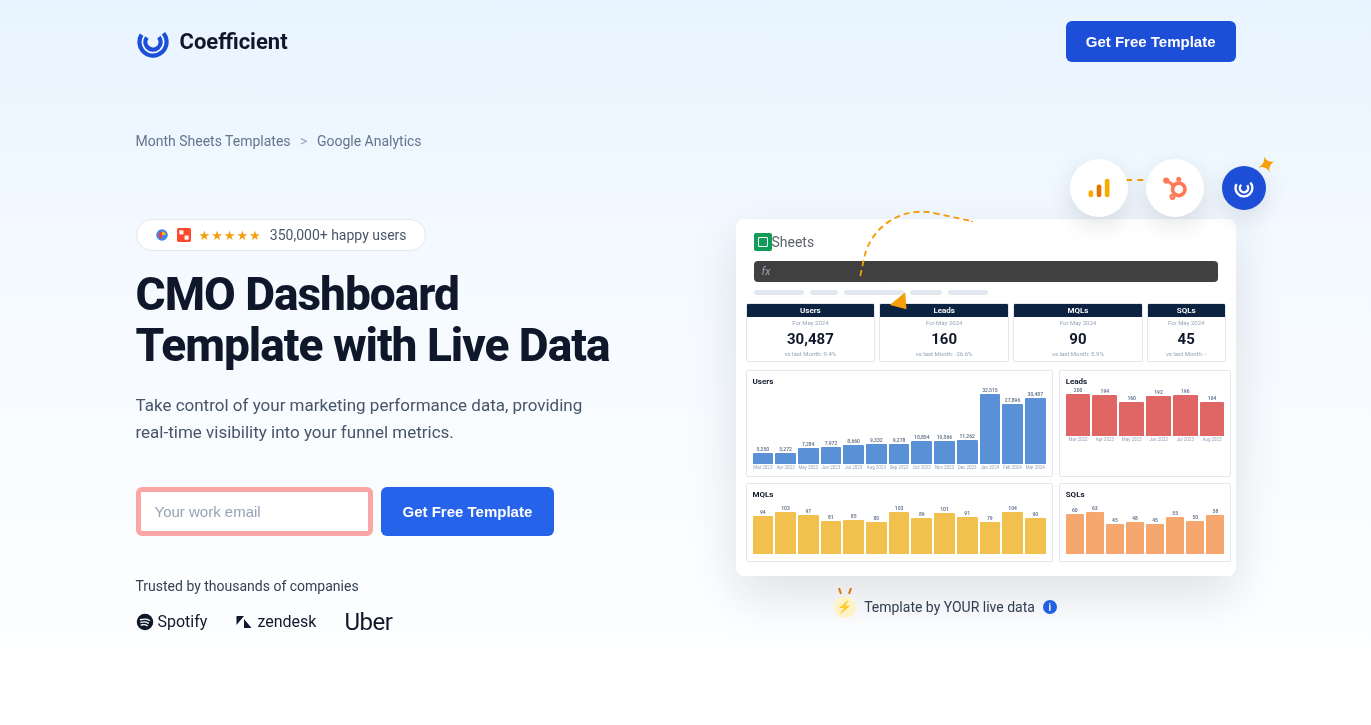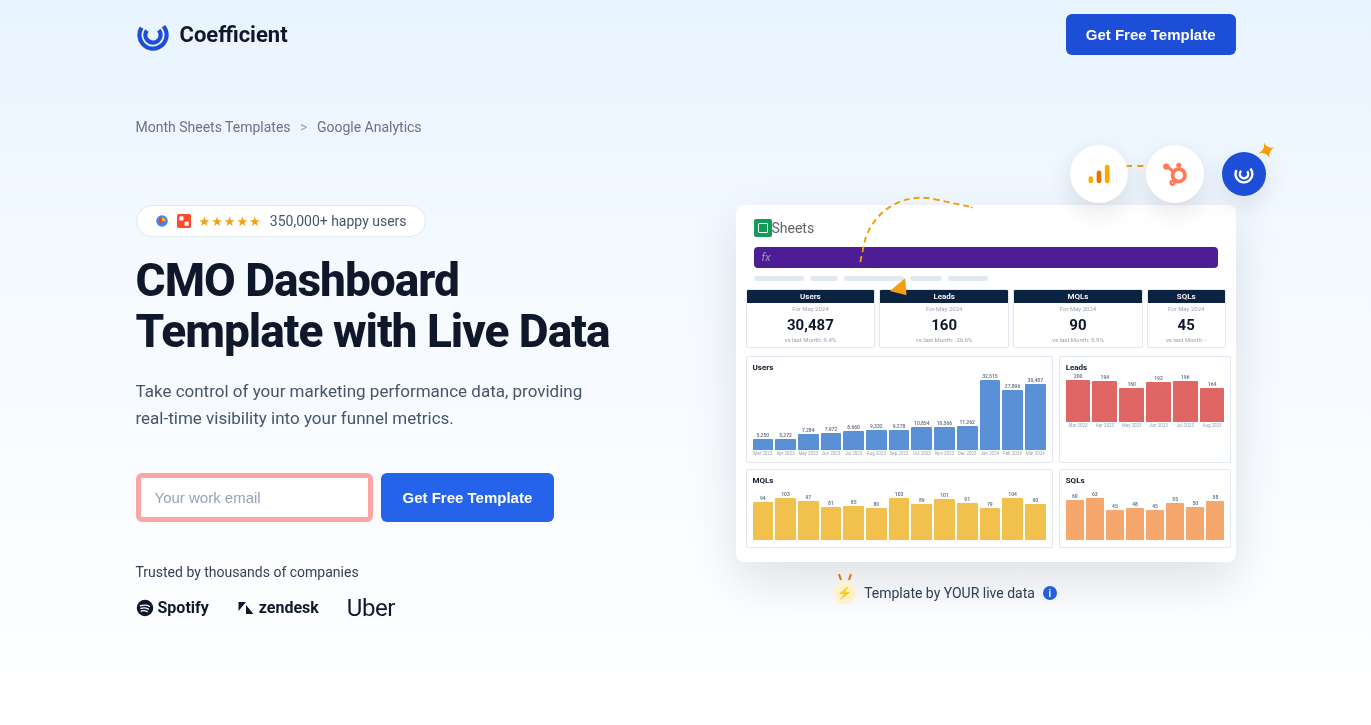--- a/index.html
+++ b/index.html
@@ -4,21 +4,21 @@
 <style>
   * { margin: 0; padding: 0; box-sizing: border-box; }
   body {
     font-family: -apple-system, BlinkMacSystemFont, "Segoe UI", Roboto, Helvetica, Arial, sans-serif;
     background: linear-gradient(180deg, #e8f4ff 0%, #f5faff 40%, #ffffff 100%);
     min-height: 725px;
     width: 1371px;
     overflow: hidden;
   }
   .container { max-width: 1120px; margin: 0 auto; padding: 0 10px; }
-  header { display: flex; justify-content: space-between; align-items: center; padding: 14px 0; }
+  header { display: flex; justify-content: space-between; align-items: center; padding: 21px 0; }
   .logo { display: flex; align-items: center; gap: 10px; font-weight: 700; font-size: 22px; color: #0f172a; }
   .logo-icon { width: 34px; height: 34px; }
   .cta-btn {
     background: #1d4ed8; color: #fff; border: none; padding: 12px 20px;
     border-radius: 6px; font-weight: 600; font-size: 15px; cursor: pointer;
   }
   .breadcrumb { font-size: 14px; color: #64748b; padding: 50px 0 0 0; }
   .breadcrumb a { color: #64748b; text-decoration: none; }
   .breadcrumb .sep { margin: 0 6px; color: #94a3b8; }
   .hero { display: flex; gap: 40px; margin-top: 70px; }
@@ -41,31 +41,31 @@
     flex: 0 0 210px; padding: 11px 14px; border: 5px solid #fca5a5;
     border-radius: 6px; font-size: 15px; color: #334155; background: #fff;
   }
   .email-input::placeholder { color: #94a3b8; }
   .form-btn {
     background: #2563eb; color: #fff; border: none; padding: 11px 22px;
     border-radius: 6px; font-weight: 600; font-size: 15px; cursor: pointer;
   }
   .trusted { margin-top: 42px; font-size: 14px; color: #334155; }
   .trusted-logos { display: flex; gap: 28px; align-items: center; margin-top: 14px; }
-  .trusted-logos span { font-weight: 700; color: #0f172a; display: inline-flex; align-items: center; gap: 4px; font-size: 16px; }
+  .trusted-logos span { font-weight: 400; color: #0f172a; display: inline-flex; align-items: center; gap: 4px; font-size: 16px; }
   .trusted-logos .uber { font-weight: 400; letter-spacing: -0.5px; font-size: 24px; }
   .hero-right { flex: 1; position: relative; }
   .dash-card {
     background: #fff; border-radius: 8px; box-shadow: 0 20px 50px rgba(15,23,42,0.12);
     padding: 0 0 14px 0; position: relative; width: 500px; margin-left: auto;
   }
   .dash-header { display: flex; align-items: center; padding: 14px 18px 10px 18px; font-size: 14px; color: #5f6368; }
   .sheets-icon { width: 18px; height: 18px; background: #0f9d58; border-radius: 2px; position: relative; }
   .sheets-icon::after { content: ''; position: absolute; inset: 4px; border: 1.5px solid #fff; border-radius: 1px; }
-  .fx-bar { margin: 0 18px 8px 18px; background: #4c1d95; border-radius: 4px; padding: 4px 8px; font-size: 11px; color: #94a3b8; font-style: italic; }
+  .fx-bar { margin: 0 18px 8px 18px; background: #404040; border-radius: 4px; padding: 4px 8px; font-size: 11px; color: #94a3b8; font-style: italic; }
   .skeletons { display: flex; gap: 6px; margin: 4px 18px 8px 18px; }
   .skeletons div { height: 5px; background: #e2e8f0; border-radius: 3px; }
   .skeletons div:nth-child(1){width:50px}.skeletons div:nth-child(2){width:28px}.skeletons div:nth-child(3){width:60px}.skeletons div:nth-child(4){width:32px}.skeletons div:nth-child(5){width:40px}
   .kpi-row { display: flex; gap: 4px; margin: 0 10px; }
   .kpi {
     flex: 1; background: #fff; border: 1px solid #e2e8f0; border-radius: 2px;
     overflow: hidden; text-align: center; padding-bottom: 4px;
   }
   .kpi.last { flex: 0.6; }
   .kpi-head { background: #0b2340; color: #fff; font-size: 8px; padding: 2px 0; font-weight: 600; }

